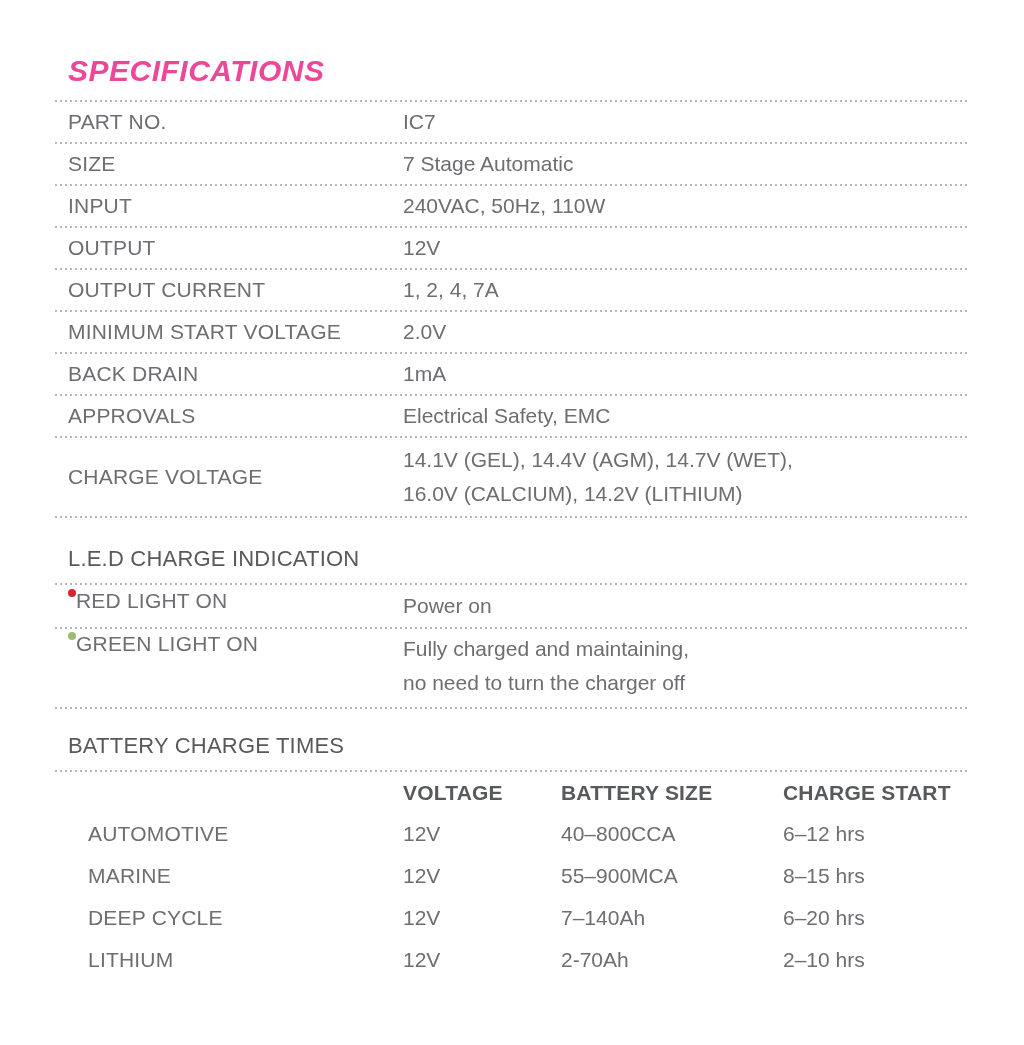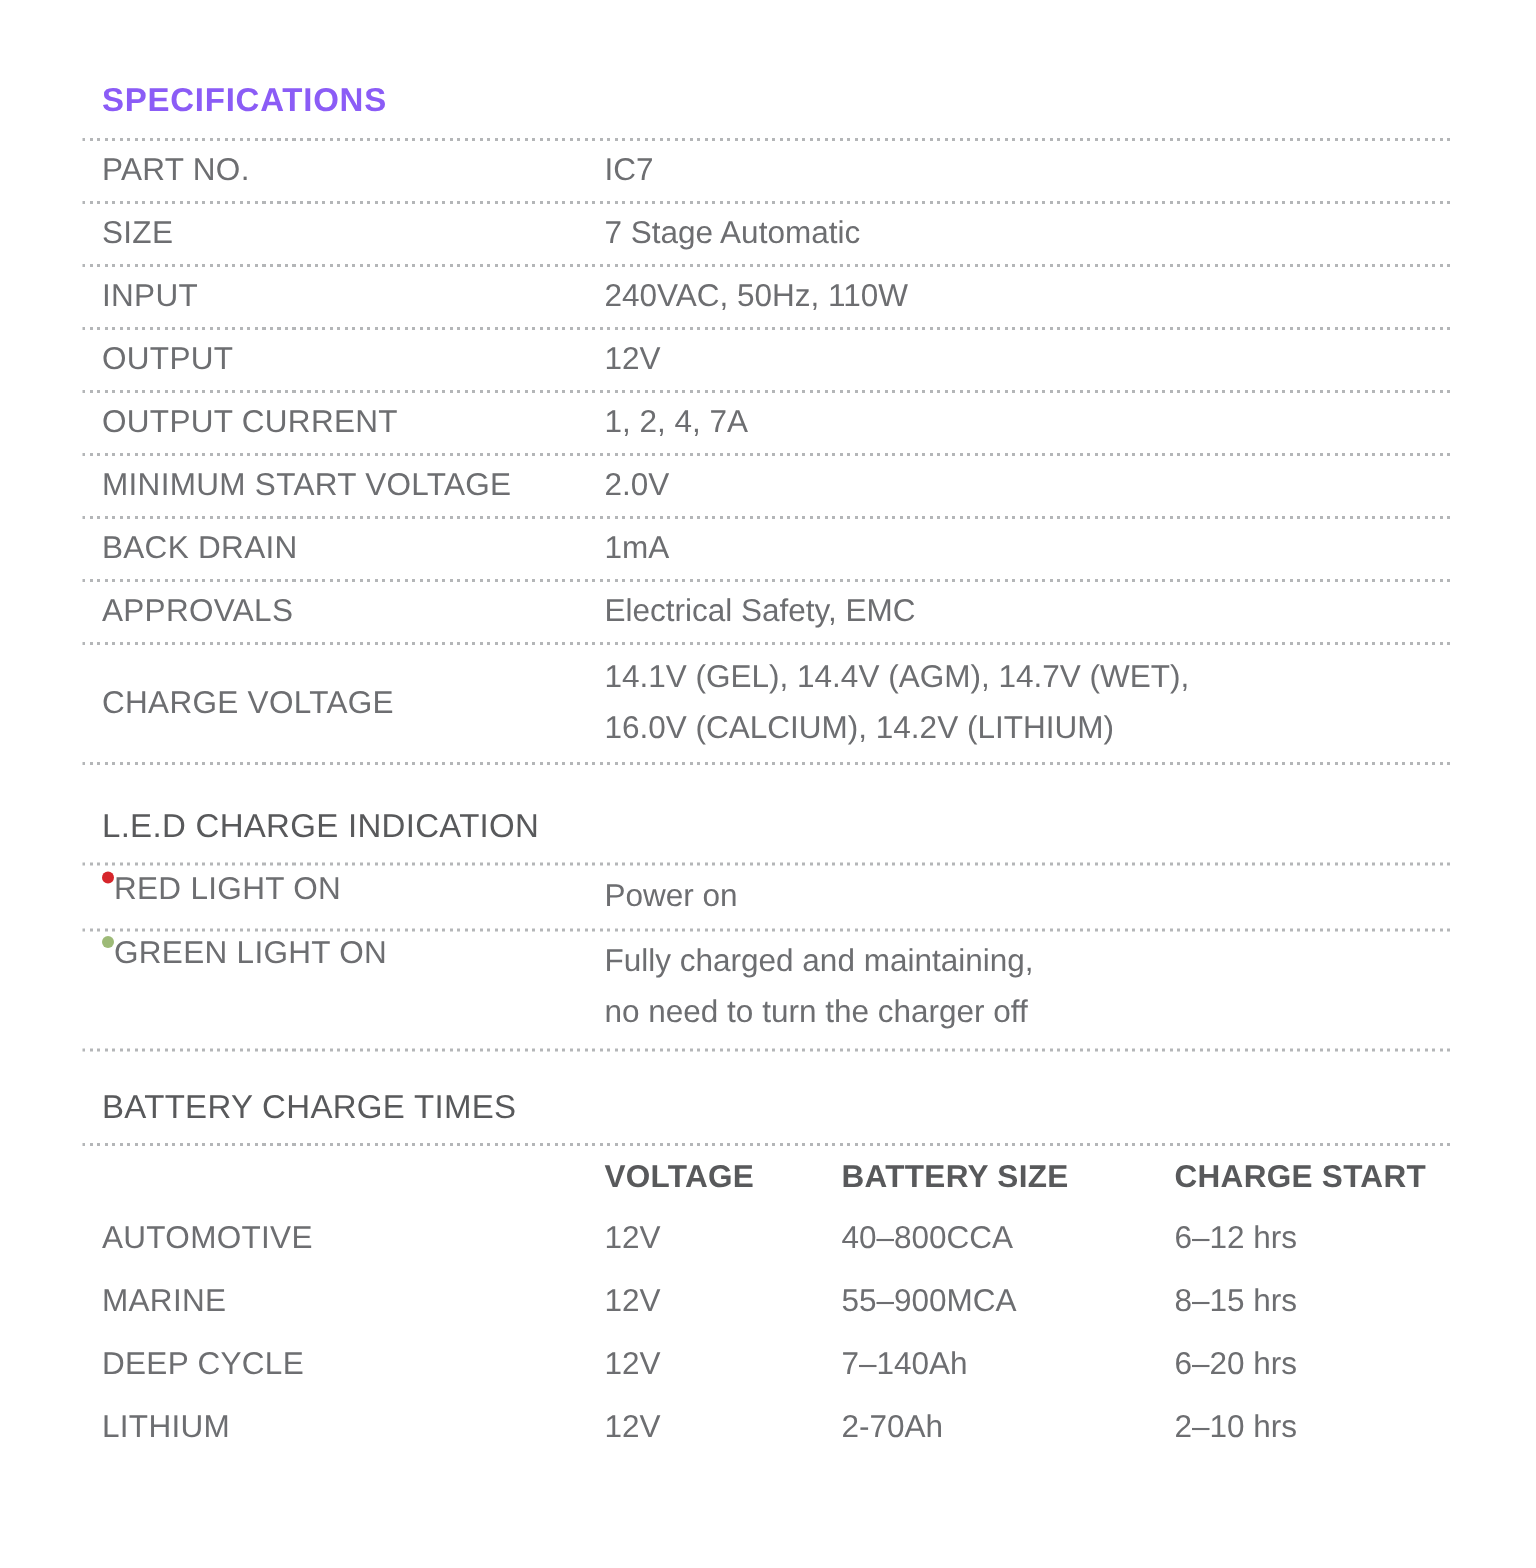--- a/index.html
+++ b/index.html
@@ -21,24 +21,25 @@
   }
 
   
   .rule {
     height: 2px;
     background-image: repeating-linear-gradient(90deg, #b4b6b8 0 2px, transparent 2px 5px);
   }
 
   .main-title {
     margin: 0 0 12px 13px;
-    font-size: 22px;
+    font-size: 30px;
     font-weight: 700;
     letter-spacing: 0.5px;
-    color: #8b5cf6;
+    color: #ec4899;
+    font-style: italic;
   }
 
   .section-title {
     margin: 0 0 11px 13px;
     font-size: 22px;
     font-weight: 400;
     letter-spacing: 0.2px;
     color: #58595b;
   }
 
@@ -88,21 +89,21 @@
     min-height: 42px;
     padding-left: 13px;
     font-size: 21px;
   }
   .ct-row.header {
     min-height: 41px;
     font-weight: 700;
     color: #58595b;
     letter-spacing: 0.2px;
   }
-  .ct-row .label { letter-spacing: 0.2px; }
+  .ct-row .label { letter-spacing: 0.2px; margin-left: 20px; }
 
   .gap-lg { height: 28px; }
   .gap-md { height: 24px; }
 </style>
 </head>
 <body>
 
 <div class="page">
 
   <h1 class="main-title">SPECIFICATIONS</h1>

